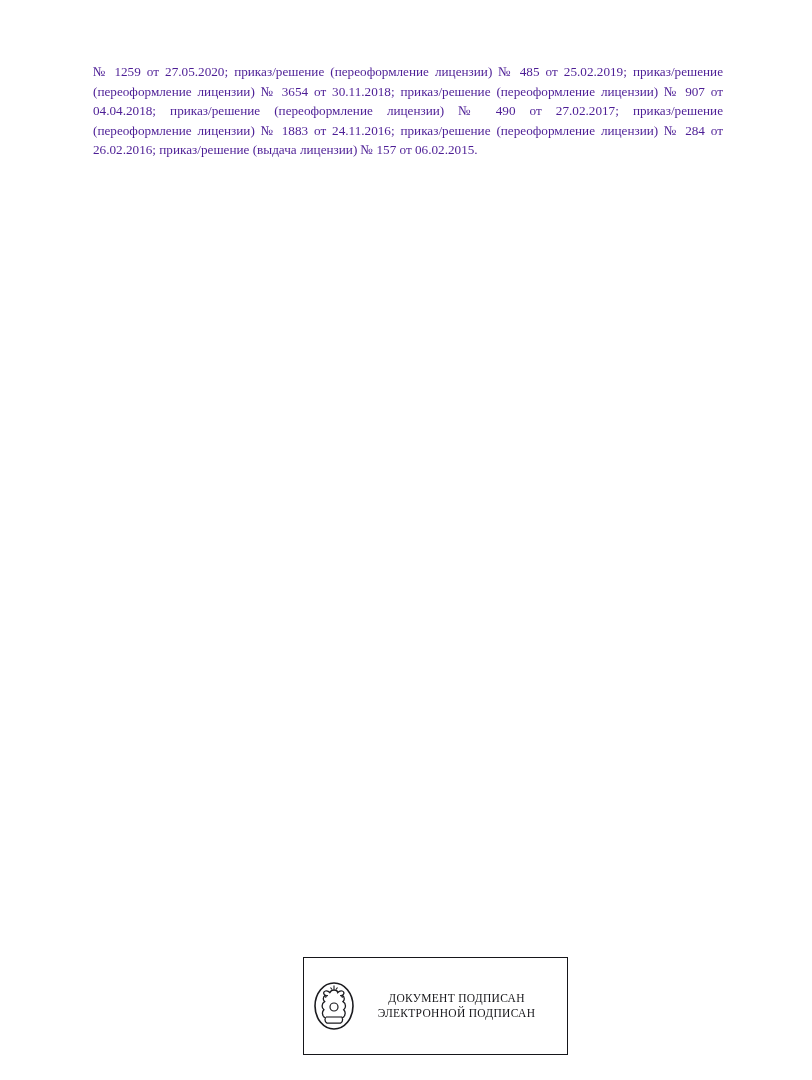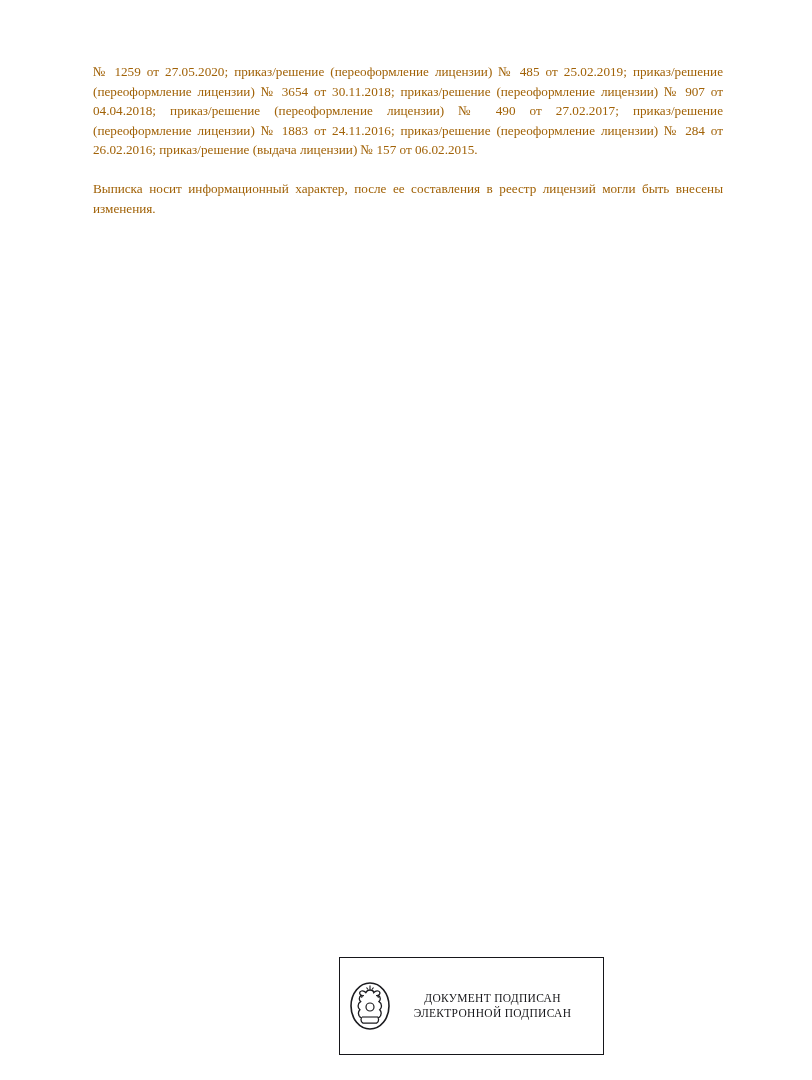--- a/index.html
+++ b/index.html
@@ -21,41 +21,40 @@
     background: #ffffff;
   }
   .body-text {
     position: absolute;
     left: 93px;
     top: 62px;
     width: 630px;
     font-size: 13.2px;
     line-height: 19.6px;
     text-align: justify;
-    color: #a16207;
+    color: #4c1d95;
   }
   .para {
     margin: 0 0 0 0;
     text-align: justify;
   }
   .para + .para {
     margin-top: 19px;
   }
   .stamp {
     position: absolute;
     left: 303px;
     top: 957px;
     width: 265px;
     height: 98px;
     border: 1.6px solid #16161a;
     box-sizing: border-box;
     display: flex;
     align-items: center;
     padding-left: 8px;
-    margin-left: 36px;
   }
   .stamp-emblem {
     width: 44px;
     height: 52px;
     flex: 0 0 44px;
     display: flex;
     align-items: center;
     justify-content: center;
   }
   .stamp-emblem svg {
@@ -75,21 +74,20 @@
     white-space: nowrap;
   }
 </style>
 </head>
 <body>
 
 <div class="page">
 
   <div class="body-text">
     <p class="para">№ 1259 от 27.05.2020; приказ/решение (переоформление лицензии) № 485 от 25.02.2019; приказ/решение (переоформление лицензии) № 3654 от 30.11.2018; приказ/решение (переоформление лицензии) № 907 от 04.04.2018; приказ/решение (переоформление лицензии) № 490 от 27.02.2017; приказ/решение (переоформление лицензии) № 1883 от 24.11.2016; приказ/решение (переоформление лицензии) № 284 от 26.02.2016; приказ/решение (выдача лицензии) № 157 от 06.02.2015.</p>
-    <p class="para">Выписка носит информационный характер, после ее составления в реестр лицензий могли быть внесены изменения.</p>
   </div>
 
   <div class="stamp">
     <div class="stamp-emblem">
       <svg width="42" height="50" viewBox="0 0 42 50" aria-hidden="true">
         <g fill="#1b1b1f">
           <ellipse cx="21" cy="25" rx="19" ry="23" fill="none" stroke="#1b1b1f" stroke-width="1.6"></ellipse>
           <path d="M21 9c-2.2 0-3.6 1.4-4.2 2.6-1.1-1.3-2.8-2.1-4.4-1.6-1.3.4-1.9 1.6-1.6 2.7.2.9 1 1.5 1.8 1.7-1.4.6-2.3 1.9-2.3 3.4 0 1.1.5 2.1 1.3 2.8-1.5.9-2.5 2.5-2.5 4.3 0 1.5.7 2.9 1.8 3.8-.9.9-1.5 2.1-1.5 3.5 0 2.1 1.3 3.9 3.1 4.6-.3.6-.5 1.3-.5 2 0 1.4.8 2.7 2 3.3h13.6c1.2-.6 2-1.9 2-3.3 0-.7-.2-1.4-.5-2 1.8-.7 3.1-2.5 3.1-4.6 0-1.4-.6-2.6-1.5-3.5 1.1-.9 1.8-2.3 1.8-3.8 0-1.8-1-3.4-2.5-4.3.8-.7 1.3-1.7 1.3-2.8 0-1.5-.9-2.8-2.3-3.4.8-.2 1.6-.8 1.8-1.7.3-1.1-.3-2.3-1.6-2.7-1.6-.5-3.3.3-4.4 1.6C24.6 10.4 23.2 9 21 9z" fill="none" stroke="#1b1b1f" stroke-width="1.3"></path>
           <circle cx="21" cy="26" r="4" fill="none" stroke="#1b1b1f" stroke-width="1.2"></circle>
           <path d="M15 14.5c-1.4 0-2.4 1-2.4 2.2M27 14.5c1.4 0 2.4 1 2.4 2.2" fill="none" stroke="#1b1b1f" stroke-width="1.1"></path>

